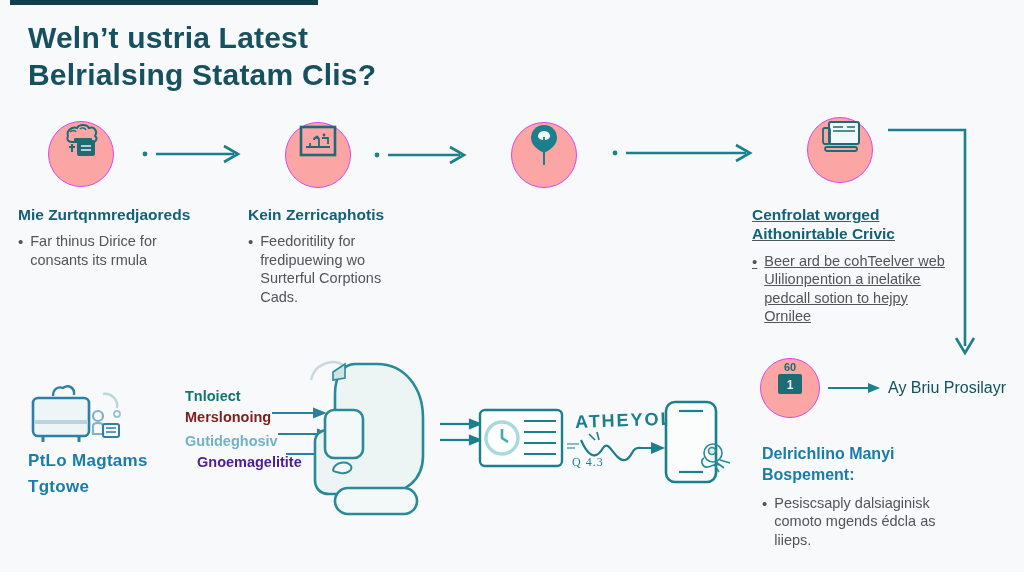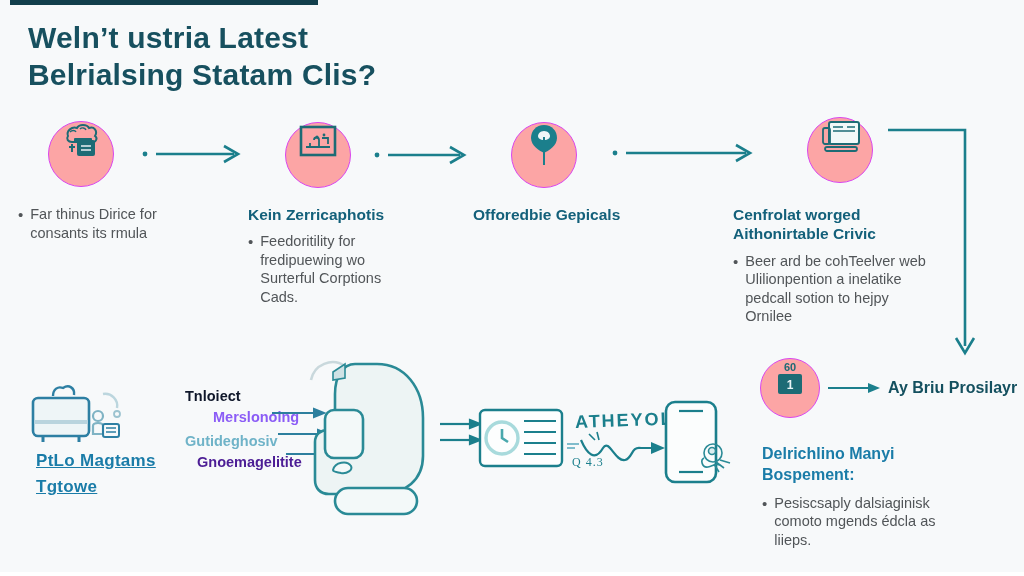--- a/index.html
+++ b/index.html
@@ -34,21 +34,21 @@
   .proc-item{font-size:14.5px; line-height:1.42; font-weight:bold;}
   .bl-label{
     font-size:17px; font-weight:bold; color:#1a7ca8;
     line-height:1.55; white-space:pre-line; letter-spacing:.3px;
   }
   .annot{
     font-size:18px; color:#1b7f8c; font-weight:bold;
     letter-spacing:2px; transform:rotate(-2deg);
   }
   .annot-sub{font-size:12px; color:#1b7f8c; letter-spacing:1px;font-family:Liberation Serif, serif;}
-  .cal-label{font-size:16px; font-weight:bold; color:#14505f;}
+  .cal-label{font-size:16px; font-weight:normal; color:#14505f;}
   .br-head{
     font-size:16px; font-weight:bold; color:#1a7ca8; line-height:1.3;
     margin:0 0 8px 0;
   }
 </style>
 </head>
 <body>
 
 <div class="canvas">
 
@@ -110,58 +110,58 @@
       <line x1="16" y1="11" x2="136" y2="11"></line>
       <path d="M126,3 L140,11 L126,19"></path>
   </svg>
 
   <svg class="abs elbow" style="left:885px; top:118px;" width="100" height="250">
     <path d="M3,12 H80 V228"></path>
     <path d="M71,220 L80,235 L89,220"></path>
   </svg>
 
   <div class="abs step-text" style="left:18px; top:205px; width:175px;">
+    <h3>Mie Zurtqnmredjaoreds</h3>
     <div class="bullet">
         <span>Far thinus Dirice for consants its rmula</span>
       </div>
   </div>
   <div class="abs step-text" style="left:248px; top:205px; width:160px;">
     <h3>Kein Zerricaphotis</h3>
     <div class="bullet">
         <span>Feedoritility for fredipuewing wo Surterful Corptions Cads.</span>
       </div>
   </div>
   <div class="abs step-text" style="left:473px; top:205px; width:185px;">
-    <h3>Offoredbie Gepicals</h3>
-  </div>
-  <div class="abs step-text" style="left:733px; top:205px; width:205px;">
+  </div>
+  <div class="abs step-text" style="left:752px; top:205px; width:205px;text-decoration:underline;">
     <h3 style="width:170px;">Cenfrolat worged Aithonirtable Crivic</h3>
     <div class="bullet">
         <span>Beer ard be cohTeelver web Ulilionpention a inelatike pedcall sotion to hejpy Ornilee</span>
       </div>
   </div>
 
   <svg class="abs" style="left:25px; top:382px;" width="100" height="66">
     <path d="M28,14 c0,-7 5,-10 10,-8 c6,-4 12,0 11,7" fill="none" stroke="#2d7fa3" stroke-width="2.4"></path>
     <rect x="8" y="16" width="56" height="38" rx="5" fill="#eef5f7" stroke="#2d7fa3" stroke-width="2.6"></rect>
     <path d="M9,40 h54" stroke="#b9d4de" stroke-width="4"></path>
     <path d="M18,54 v6 M54,54 v6" stroke="#2d7fa3" stroke-width="3"></path>
     <path d="M78,12 a12,12 0 0 1 14,14" fill="none" stroke="#bcd6de" stroke-width="2.4"></path>
     <circle cx="73" cy="34" r="5" fill="none" stroke="#7fb3c4" stroke-width="2.2"></circle>
     <path d="M68,44 c0,-4 10,-4 10,0 v8 h-10 z" fill="none" stroke="#7fb3c4" stroke-width="2.2"></path>
     <rect x="78" y="42" width="16" height="13" rx="2" fill="none" stroke="#2d7fa3" stroke-width="2"></rect>
     <path d="M81,46 h10 M81,50 h10" stroke="#2d7fa3" stroke-width="1.4"></path>
     <circle cx="92" cy="32" r="3" fill="none" stroke="#9cc3d0" stroke-width="1.8"></circle>
   </svg>
-  <div class="abs bl-label" style="left:36px; top:448px;text-decoration:underline;">PtLo Magtams
+  <div class="abs bl-label" style="left:28px; top:448px;">PtLo Magtams
 Tgtowe</div>
 
   <div class="abs" style="left:185px; top:386px; width:120px;">
-    <div class="proc-item" style="color:#0f172a;">Tnloiect</div>
-    <div class="proc-item" style="color:#8b5cf6;margin-left:28px;">Merslonoing</div>
+    <div class="proc-item" style="color:#0f766e;">Tnloiect</div>
+    <div class="proc-item" style="color:#7f1d1d;">Merslonoing</div>
     <div class="proc-item" style="color:#6fb3c8; margin-top:4px;">Gutideghosiv</div>
     <div class="proc-item" style="color:#4c1d95;margin-left:12px;">Gnoemagelitite</div>
   </div>
   <svg class="abs" style="left:268px; top:404px;" width="66" height="60">
     <g stroke="#2d7f9e" fill="#2d7f9e" stroke-width="2">
       <line x1="4" y1="9" x2="48" y2="9"></line>
         <path d="M46,5 L56,9 L46,13 Z"></path>
       <line x1="10" y1="30" x2="52" y2="30"></line>
         <path d="M50,26 L60,30 L50,34 Z"></path>
       <line x1="18" y1="50" x2="52" y2="50"></line>

